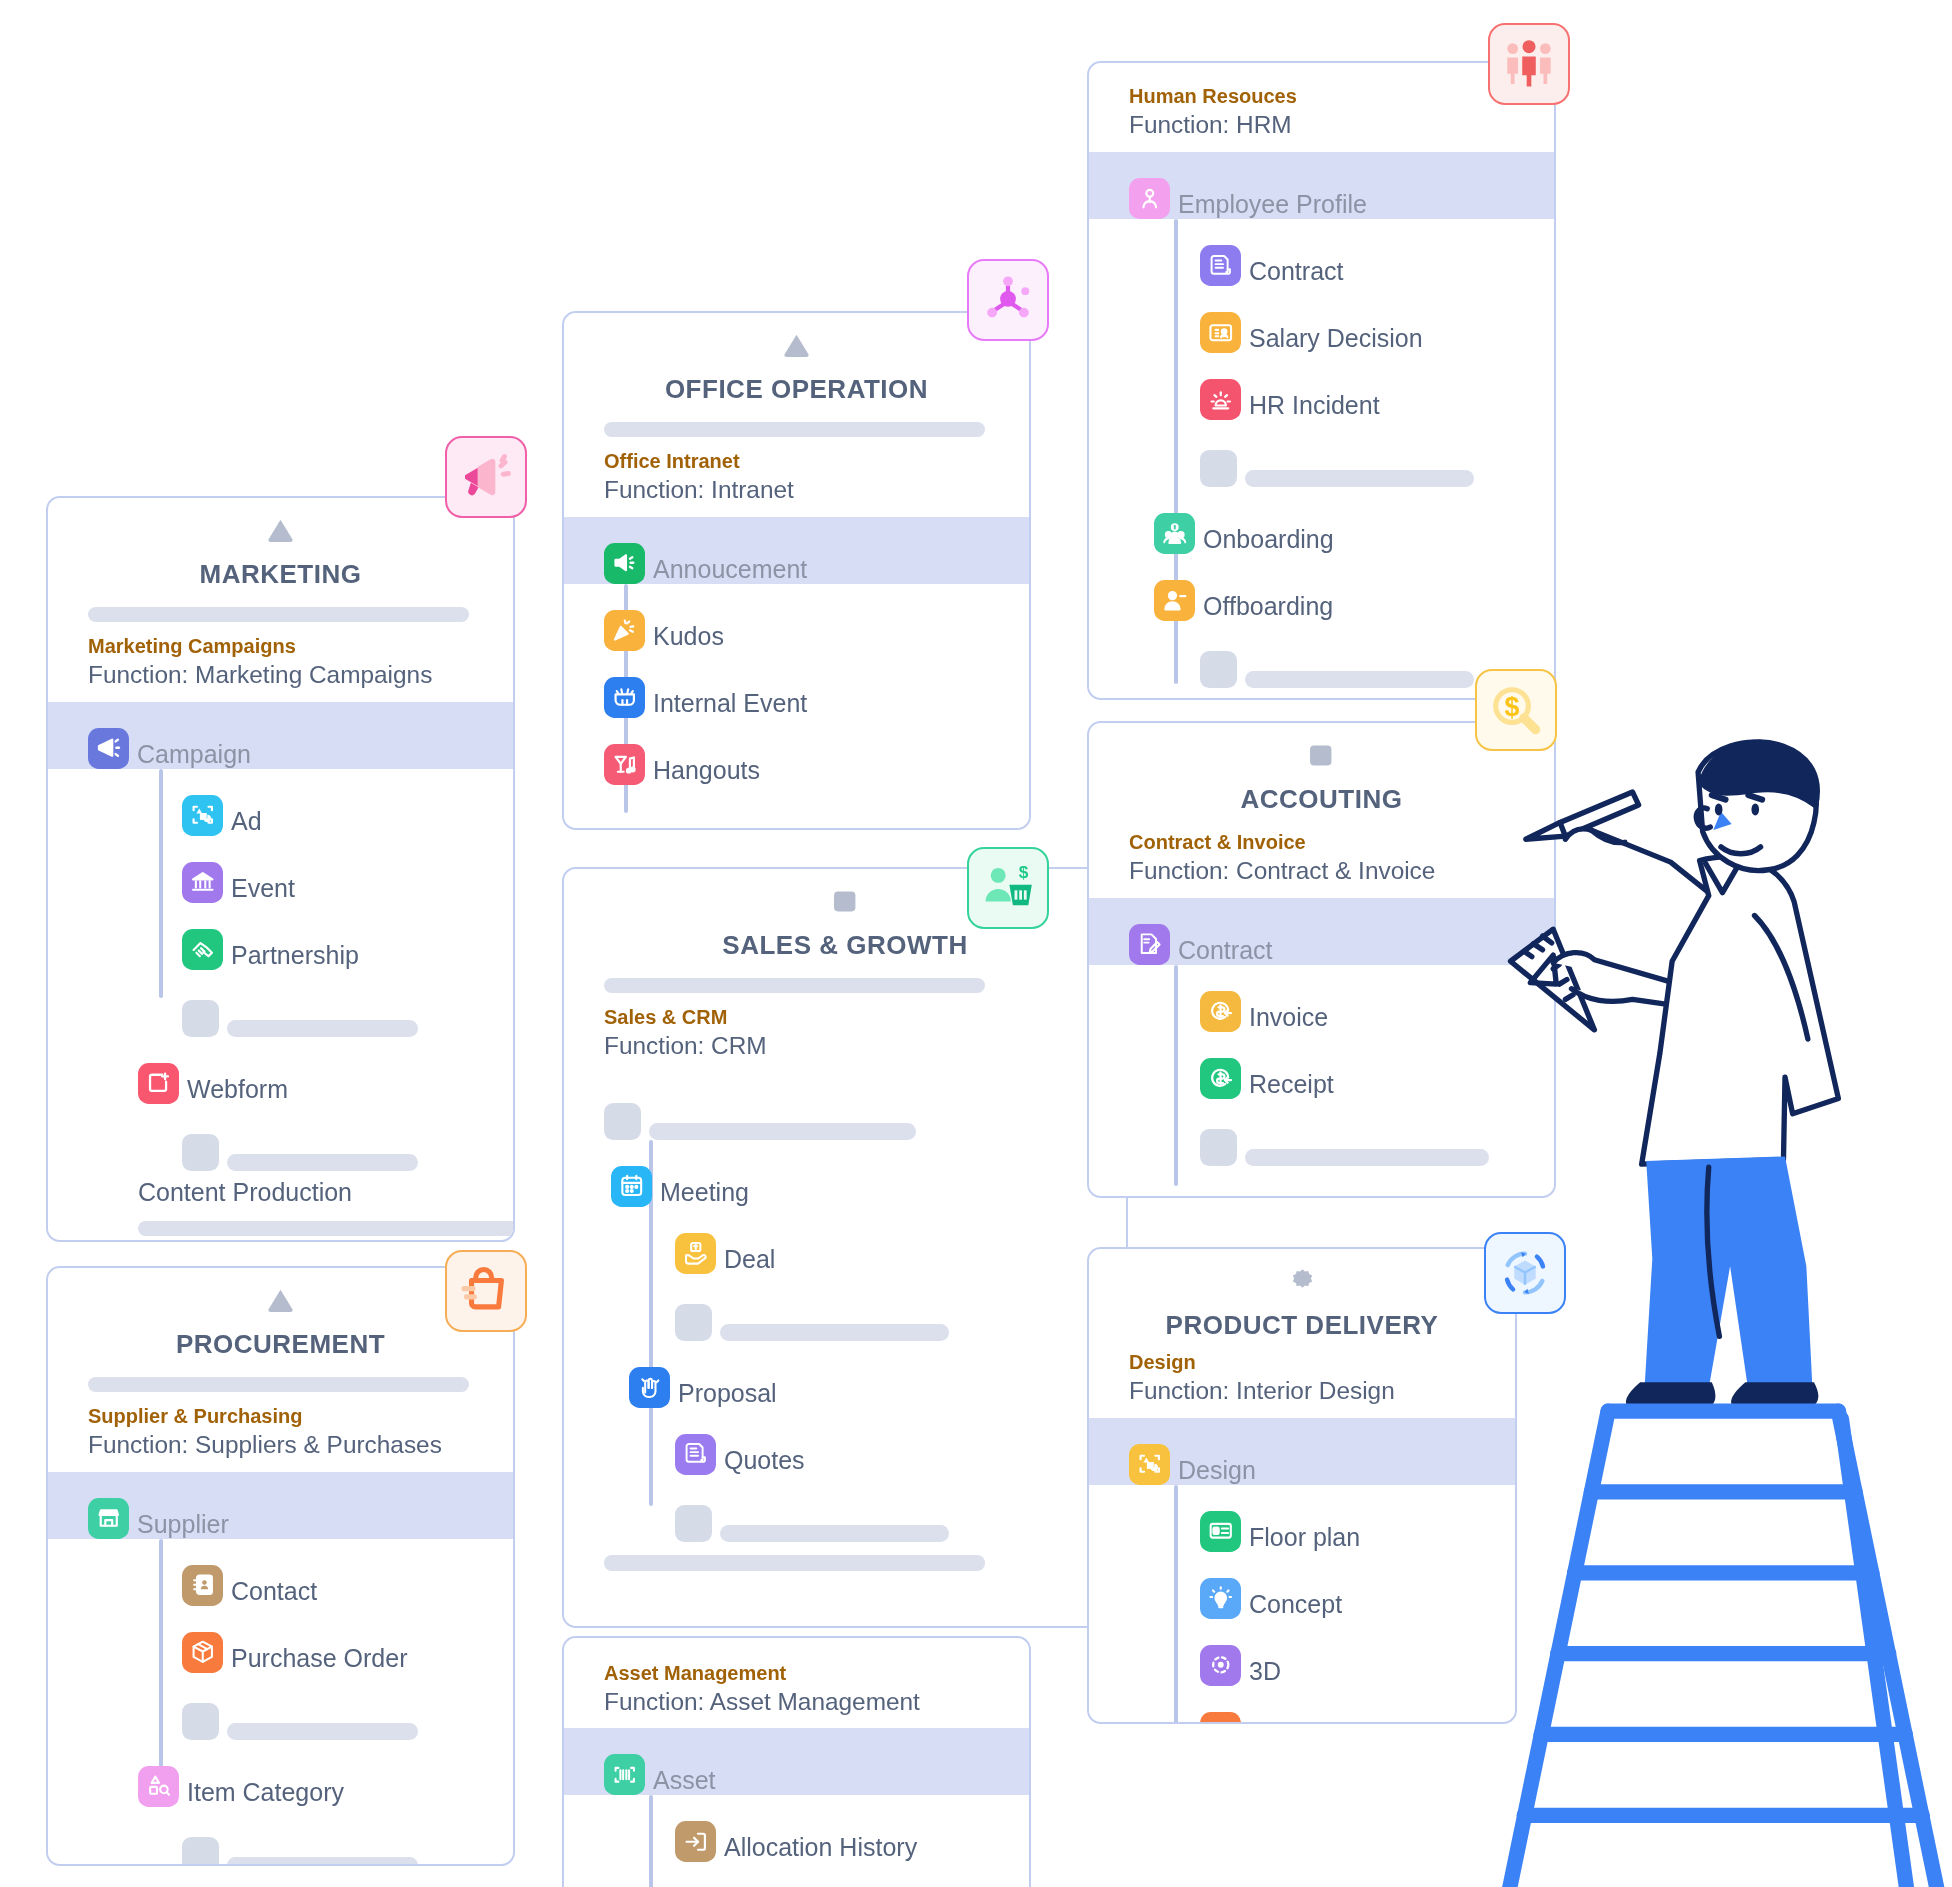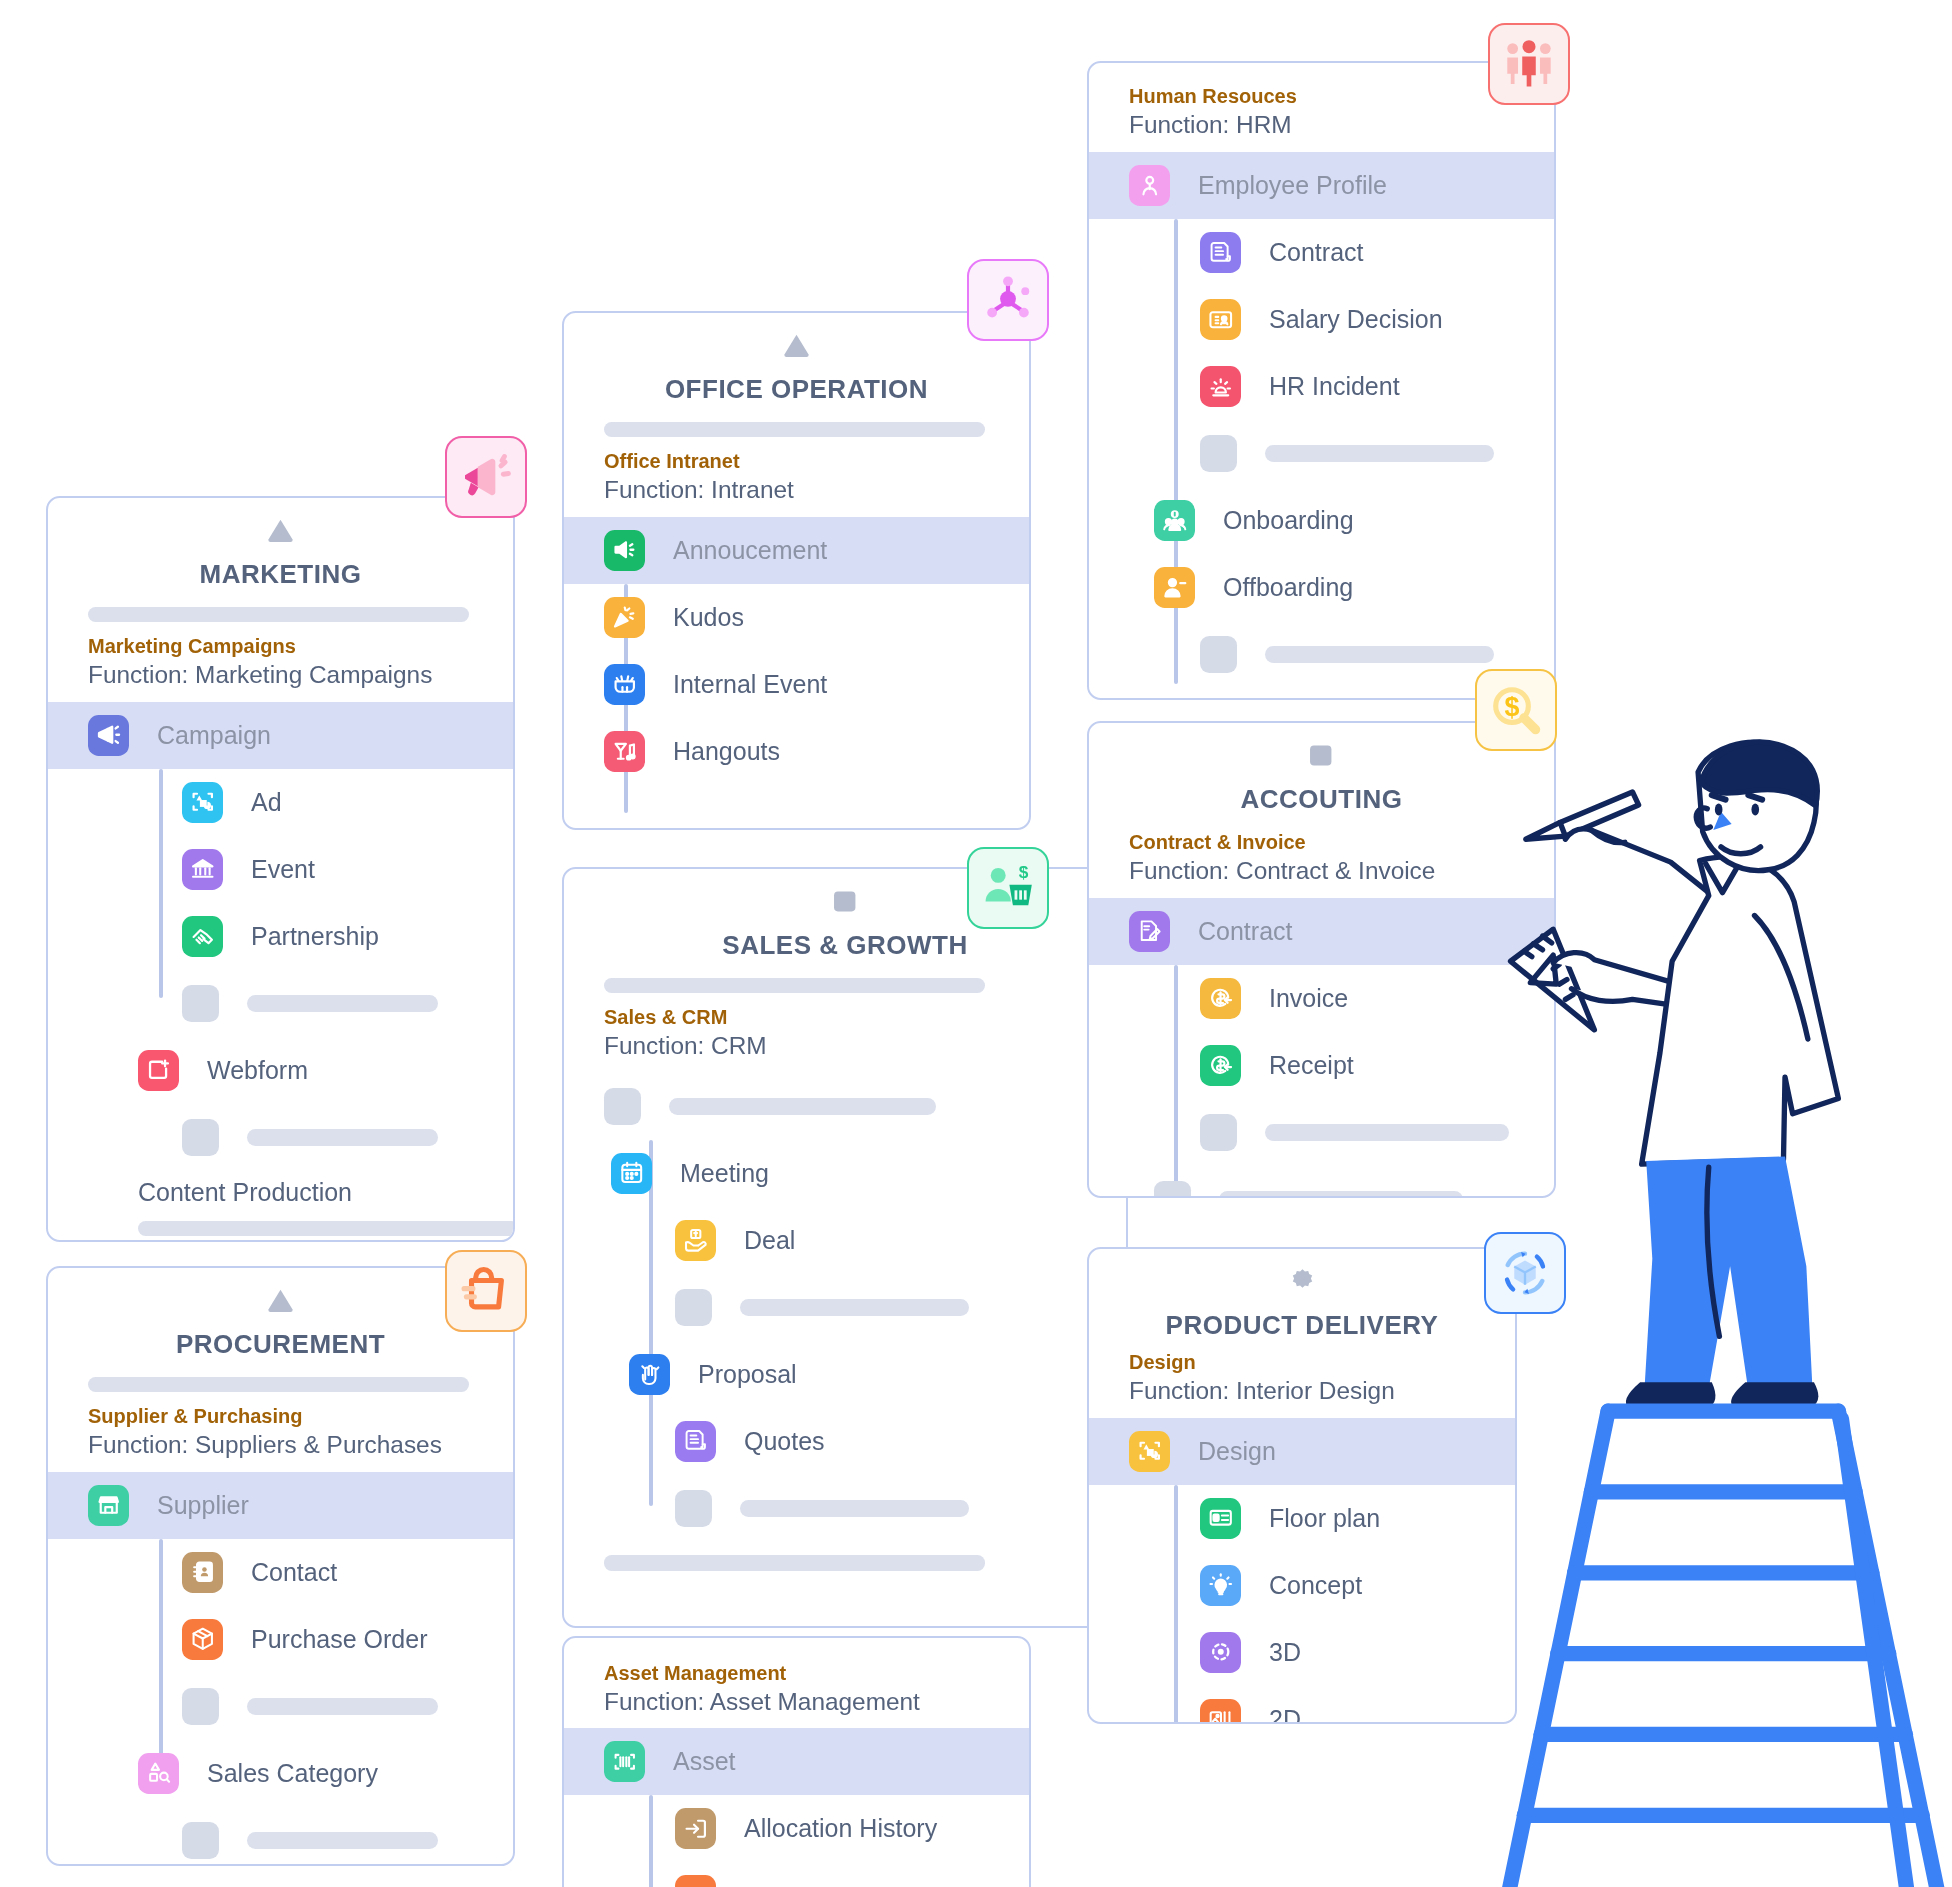--- a/index.html
+++ b/index.html
@@ -17,21 +17,21 @@
   .dept-glyph{width:29px;height:29px;flex:0 0 auto;display:block;}
   .dept-title{
     font-size:26px;font-weight:700;color:#54627c;letter-spacing:0.5px;
     white-space:nowrap;
   }
   .skel-bar{background:#dbe0ec;border-radius:7.6px;height:15.3px;}
   .head-bar{margin:12.2px 23px 7.6px 40px;}
   .func-block{padding:4.6px 23px 10.7px 40px;}
   .func-name{font-size:20px;font-weight:700;color:#a16207;line-height:1.25;white-space:nowrap;}
   .func-sub{font-size:24.4px;font-weight:400;color:#54627c;line-height:1.3;white-space:nowrap;}
-  .row{display:flex;align-items:center;gap:28px;height:67px;padding-left:40px;position:relative;}
+  .row{display:flex;align-items:flex-end;gap:8px;height:67px;padding-left:40px;position:relative;}
   .row.sel{background:#d7ddf5;}
   .row.indent2{padding-left:70px;}
   .ico{width:41px;height:41px;border-radius:10.7px;flex:0 0 auto;display:flex;align-items:center;justify-content:center;color:#fff;}
   .ico svg{width:27.5px;height:27.5px;display:block;}
   .lbl{font-size:25px;color:#54627c;white-space:nowrap;}
   .lbl.muted{color:#8b93a5;}
   .ghost-ico{width:37px;height:37px;border-radius:9.2px;background:#d6dbe8;flex:0 0 auto;}
   .ghost-bar{height:17px;border-radius:8.4px;background:#dbe0ec;}
   .vline{position:absolute;width:3.8px;background:#b9c6ea;border-radius:2.3px;}
   .plain-row{padding:7.6px 23px 3.1px 40px;font-size:25px;color:#54627c;white-space:nowrap;}
@@ -187,21 +187,21 @@
     </div>
     <div class="row" style="padding-left:90px;">
       <span class="ico" style="background:#f0a0ee;">
         <svg viewBox="0 0 24 24" fill="none" stroke="#fff" stroke-width="1.8" stroke-linecap="round" stroke-linejoin="round">
           <path d="M9 4 L12.2 9.5 H5.8 Z"></path>
             <rect x="4.5" y="13" width="6" height="6" rx="1"></rect>
           <circle cx="16.5" cy="15.2" r="3.3"></circle>
             <path d="M19 17.7 L21 19.8"></path>
         </svg>
       </span>
-      <span class="lbl">Sales Category</span>
+      <span class="lbl">Item Category</span>
     </div>
     <div class="row" style="padding-left:134px;">
       <span class="ghost-ico"></span>
       <span class="ghost-bar" style="width:191px;"></span>
     </div>
   </div>
 </div>
 
 <div class="card" style="left:562px;top:311px;width:469px;height:519px;">
   <div class="card-head">

